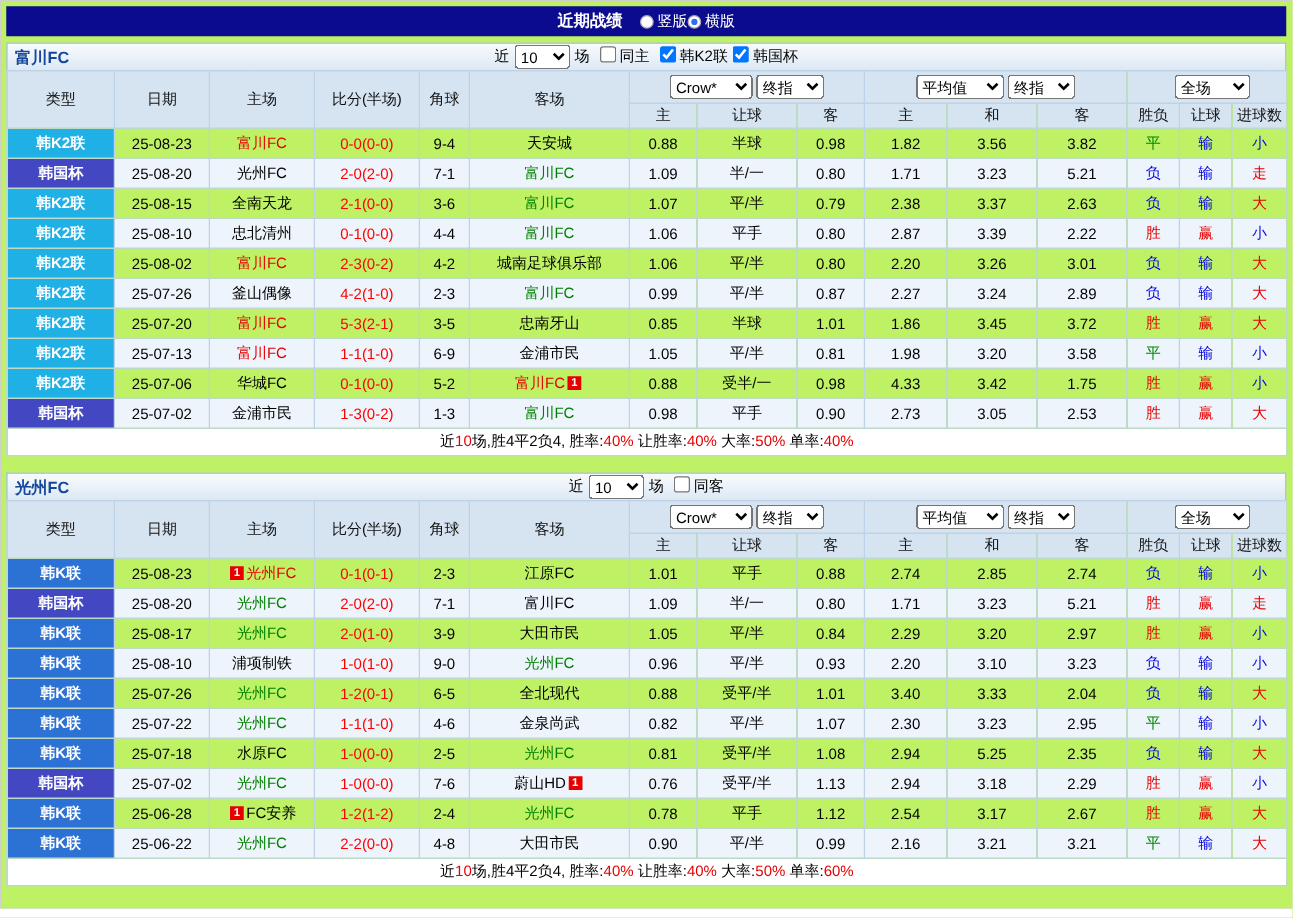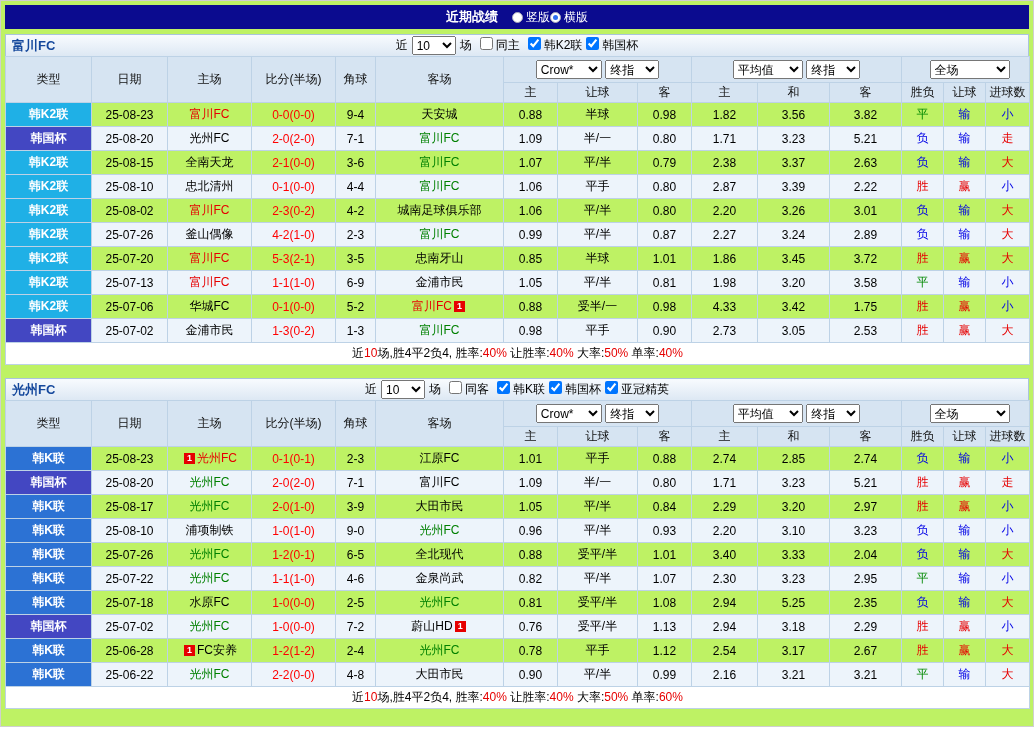--- a/index.html
+++ b/index.html
@@ -21,21 +21,21 @@
   .section { margin-bottom:13px; }
   .section-bar { position:relative; height:22px; background:linear-gradient(#f8fbfe,#dde8f4);
                  border:1px solid #aac4dc; border-bottom:none; display:flex; align-items:center;
                  justify-content:center; font-size:12px; }
   .team-name { position:absolute; left:6px; font-weight:bold; color:#15489c; font-size:13px; }
   .filters { display:inline-flex; align-items:center; gap:4px; }
   .flt { display:inline-flex; align-items:flex-start; gap:1px; cursor:pointer; }
   input[type="checkbox"] { width:13px; height:13px; margin:0 2px 0 4px; vertical-align:middle; }
   select { font-size:12px; height:19px; font-family:inherit; }
   .csel { width:44px; }
-  .w64 { width:66px; } .w52 { width:54px; } .w68 { width:70px; } .w58 { width:80px;margin-left:8px; }
+  .w64 { width:66px; } .w52 { width:54px; } .w68 { width:70px; } .w58 { width:60px;margin-left:8px; }
 
   
   table.results { width:1024px; border-collapse:collapse; table-layout:fixed;
                   border:1px solid #8fb0cc; }
   .results th, .results td { border:1px solid #bdd2e6; text-align:center; padding:0 1px;
                              height:24px; overflow:hidden; white-space:nowrap; }
   .results thead th { background:#d6e4f2; font-weight:normal; color:#111; }
   .results thead tr.selrow th { height:26px; }
   .results thead tr.subrow th { height:20px; }
   .results tbody tr:nth-child(even) { background:#edf4fb; }
@@ -311,21 +311,20 @@
     <div class="section-bar">
       <span class="team-name">光州FC</span>
       <span class="filters">
         <span>近</span>
         <select class="csel"><option>10</option></select>
         <span>场</span>
         <label class="flt">
             <input type="checkbox" style="">
             <span>同客</span>
           </label>
-        <span class="league-filters"><label class="flt"><input type="checkbox" checked="" style="">韩K联</label><label class="flt"><input type="checkbox" checked="" style="">韩国杯</label><label class="flt"><input type="checkbox" checked="" style="">亚冠精英</label></span>
       </span>
     </div>
     <table class="results">
       <colgroup>
         <col style="width:86px">
           <col style="width:76px">
           <col style="width:84px">
           <col style="width:84px">
           <col style="width:40px">
           <col style="width:128px">
@@ -489,21 +488,21 @@
             <td>2.35</td>
             <td class="c-blue">负</td>
             <td class="c-blue">输</td>
             <td class="c-red">大</td>
           </tr>
           <tr>
             <td class="lg cup">韩国杯</td>
             <td>25-07-02</td>
             <td><span class="t-green">光州FC</span></td>
             <td><span class="score">1-0(0-0)</span></td>
-            <td>7-2</td>
+            <td>7-6</td>
             <td><span>蔚山HD</span><span class="rank-badge">1</span></td>
             <td>0.76</td>
             <td>受平/半</td>
             <td>1.13</td>
             <td>2.94</td>
             <td>3.18</td>
             <td>2.29</td>
             <td class="c-red">胜</td>
             <td class="c-red">赢</td>
             <td class="c-blue">小</td>

